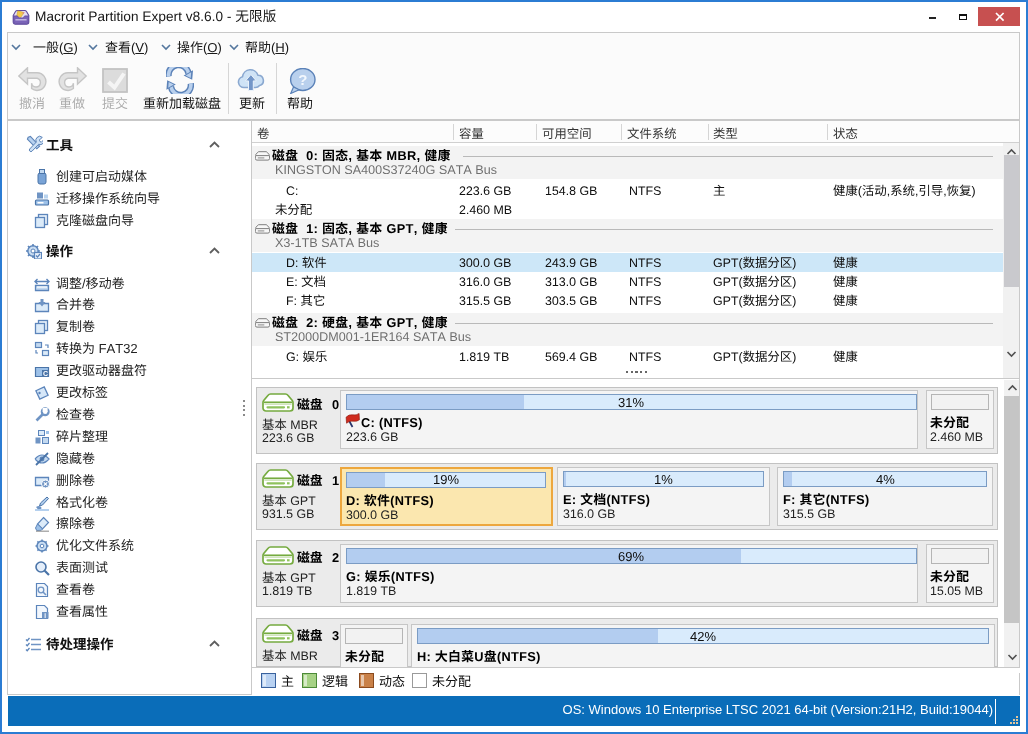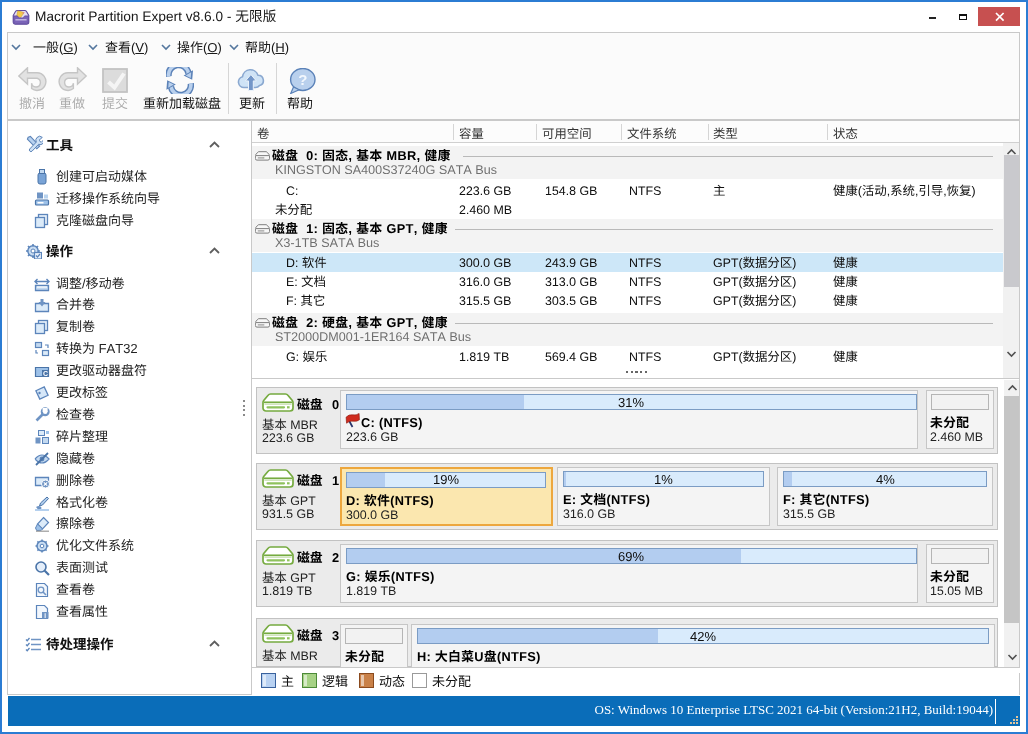--- a/index.html
+++ b/index.html
@@ -1219,21 +1219,21 @@
       <use href="#g121" transform="translate(13.00 17.00) scale(0.01300 -0.01300)"></use>
     </svg>
     <div class="a" style="left:412px;top:673px;width:15px;height:15px;background:#ffffff;border:1px solid #9a9a9a;box-sizing:border-box"></div>
     <div class="a" style="left:414px;top:675px;width:3px;height:11px;background:rgba(255,255,255,0.55)"></div>
     <svg class="t " style="left:432.0px;top:669.0px" width="42" height="21" fill="#111">
       <use href="#g165" transform="translate(0.00 17.00) scale(0.01300 -0.01300)"></use>
       <use href="#g166" transform="translate(13.00 17.00) scale(0.01300 -0.01300)"></use>
       <use href="#g167" transform="translate(26.00 17.00) scale(0.01300 -0.01300)"></use>
     </svg>
     <div class="a" style="left:8px;top:696px;width:1012px;height:30px;background:#0a6db9"></div>
-    <div class="a" style="left:0;top:702px;width:993px;text-align:right;font-size:13px;color:#fff;font-family:Liberation Serif, serif">OS: Windows 10 Enterprise LTSC 2021 64-bit (Version:21H2, Build:19044)</div>
+    <div class="a" style="left:0;top:702px;width:993px;text-align:right;font-size:13px;color:#fff;font-family:Liberation Sans, sans-serif">OS: Windows 10 Enterprise LTSC 2021 64-bit (Version:21H2, Build:19044)</div>
     <div class="a" style="left:995px;top:699px;width:1px;height:25px;background:#fff"></div>
     <div class="a" style="left:1016px;top:716px;width:2px;height:2px;background:#e0c49c"></div>
     <div class="a" style="left:1013px;top:719px;width:2px;height:2px;background:#e0c49c"></div>
     <div class="a" style="left:1016px;top:719px;width:2px;height:2px;background:#e0c49c"></div>
     <div class="a" style="left:1010px;top:722px;width:2px;height:2px;background:#e0c49c"></div>
     <div class="a" style="left:1013px;top:722px;width:2px;height:2px;background:#e0c49c"></div>
     <div class="a" style="left:1016px;top:722px;width:2px;height:2px;background:#e0c49c"></div>
     <svg width="0" height="0" style="position:absolute">
       <defs>
         <path id="g0" d="M1366 0V940Q1366 1096 1375 1240Q1326 1061 1287 960L923 0H789L420 960L364 1130L331 1240L334 1129L338 940V0H168V1409H419L794 432Q814 373 832 306Q851 238 857 208Q865 248 890 330Q916 411 925 432L1293 1409H1538V0Z"></path>

